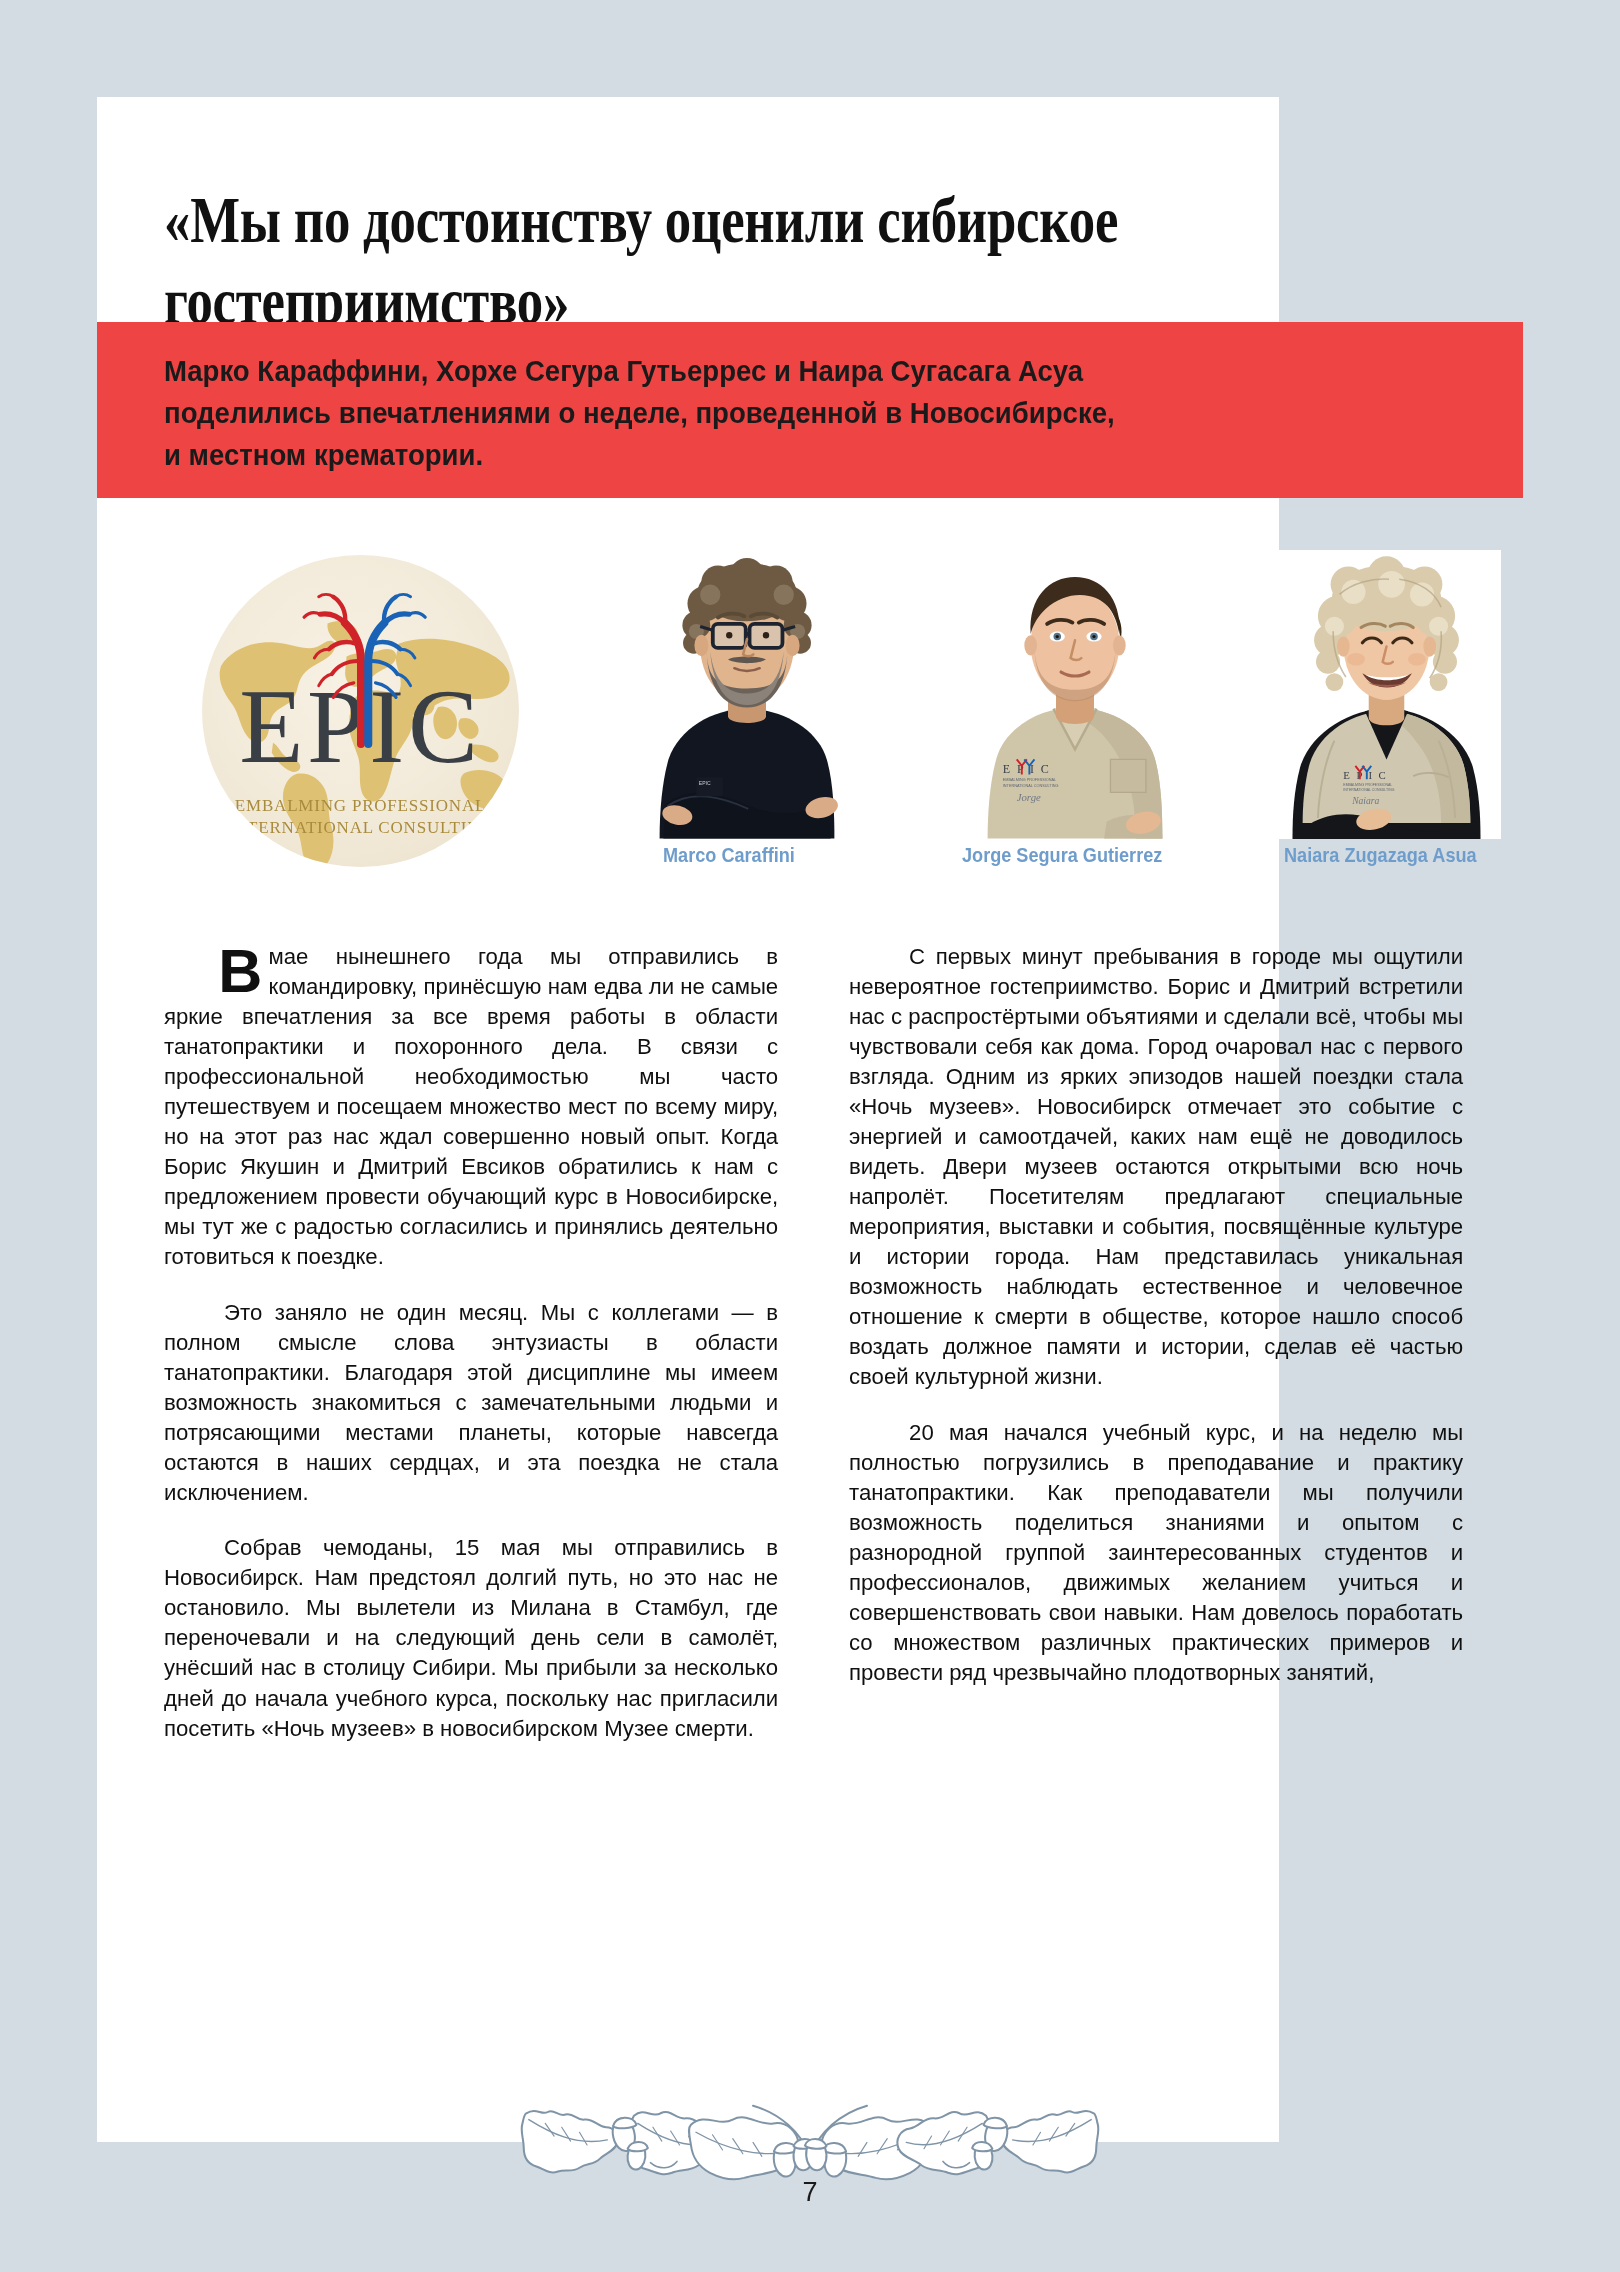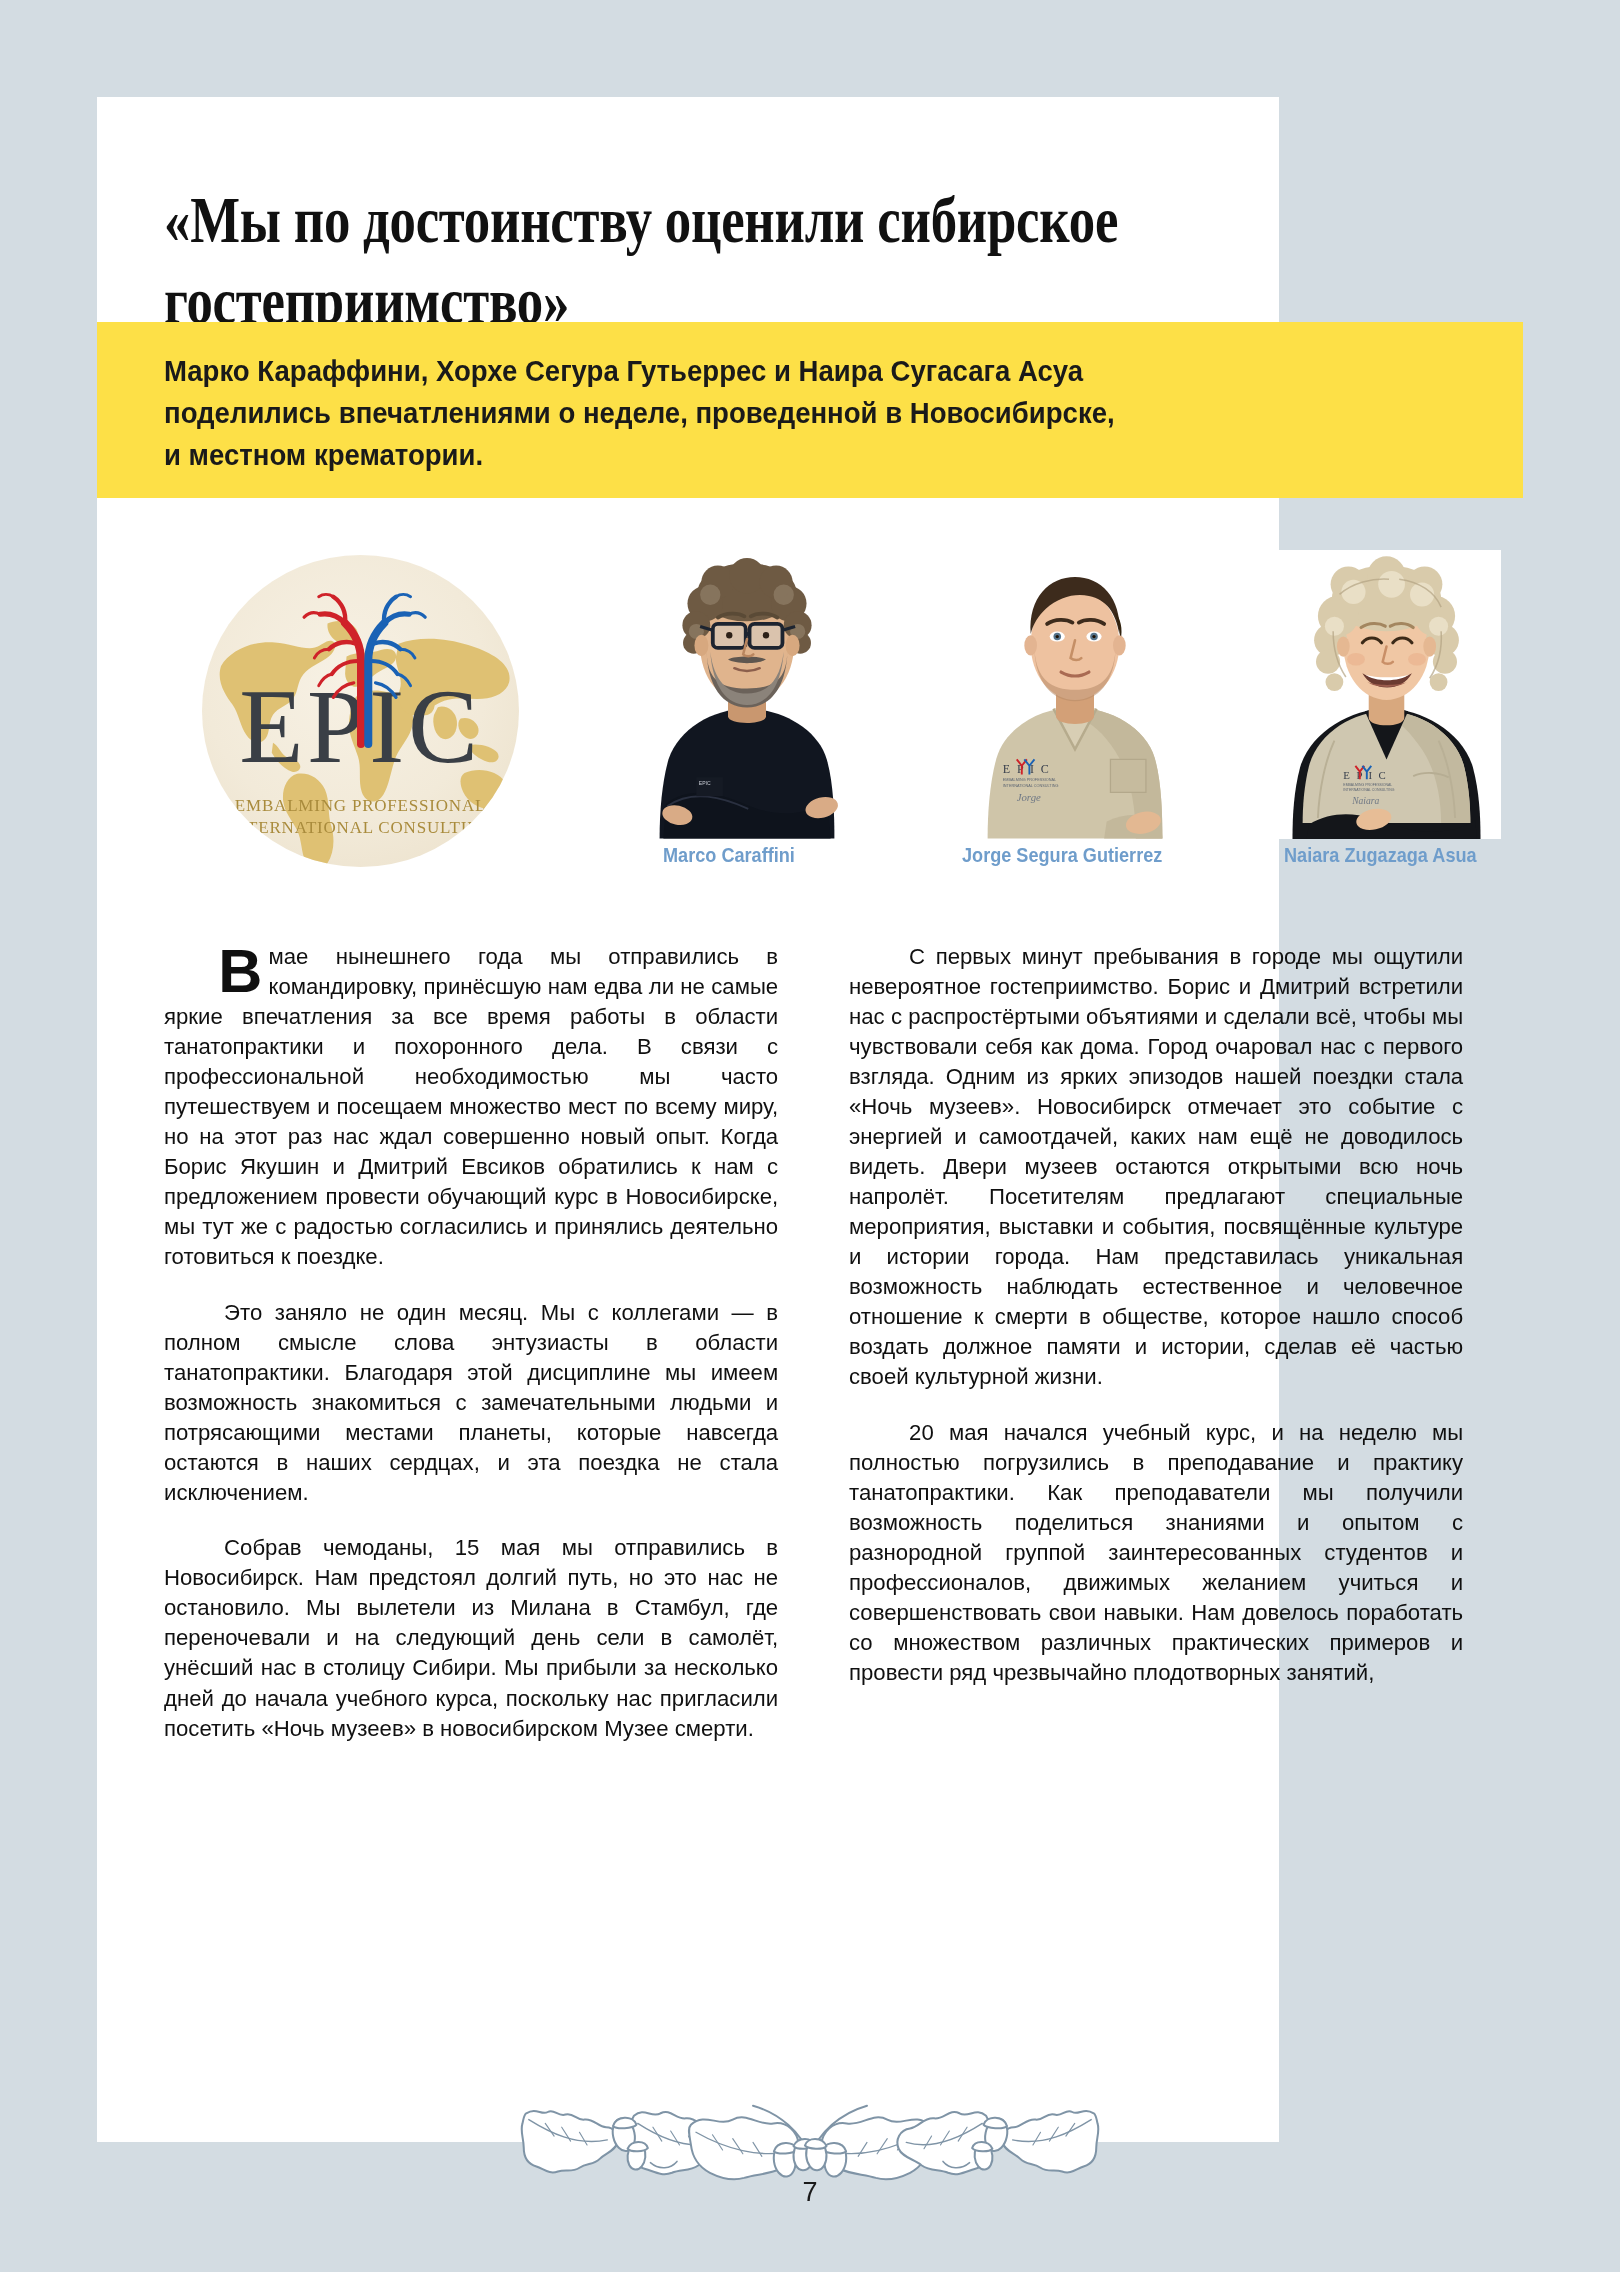--- a/index.html
+++ b/index.html
@@ -42,21 +42,21 @@
     white-space: pre-line;
   }
 
   
   .subtitle-banner {
     position: absolute;
     left: 0;
     top: 225px;
     width: 1426px;
     height: 176px;
-    background: #fde047;
+    background: #ef4444;
   }
   .subtitle-text {
     position: absolute;
     left: 67px;
     top: 28px;
     width: 1340px;
     font-family: "Liberation Sans", sans-serif;
     font-weight: 700;
     font-size: 29px;
     line-height: 1.45;

